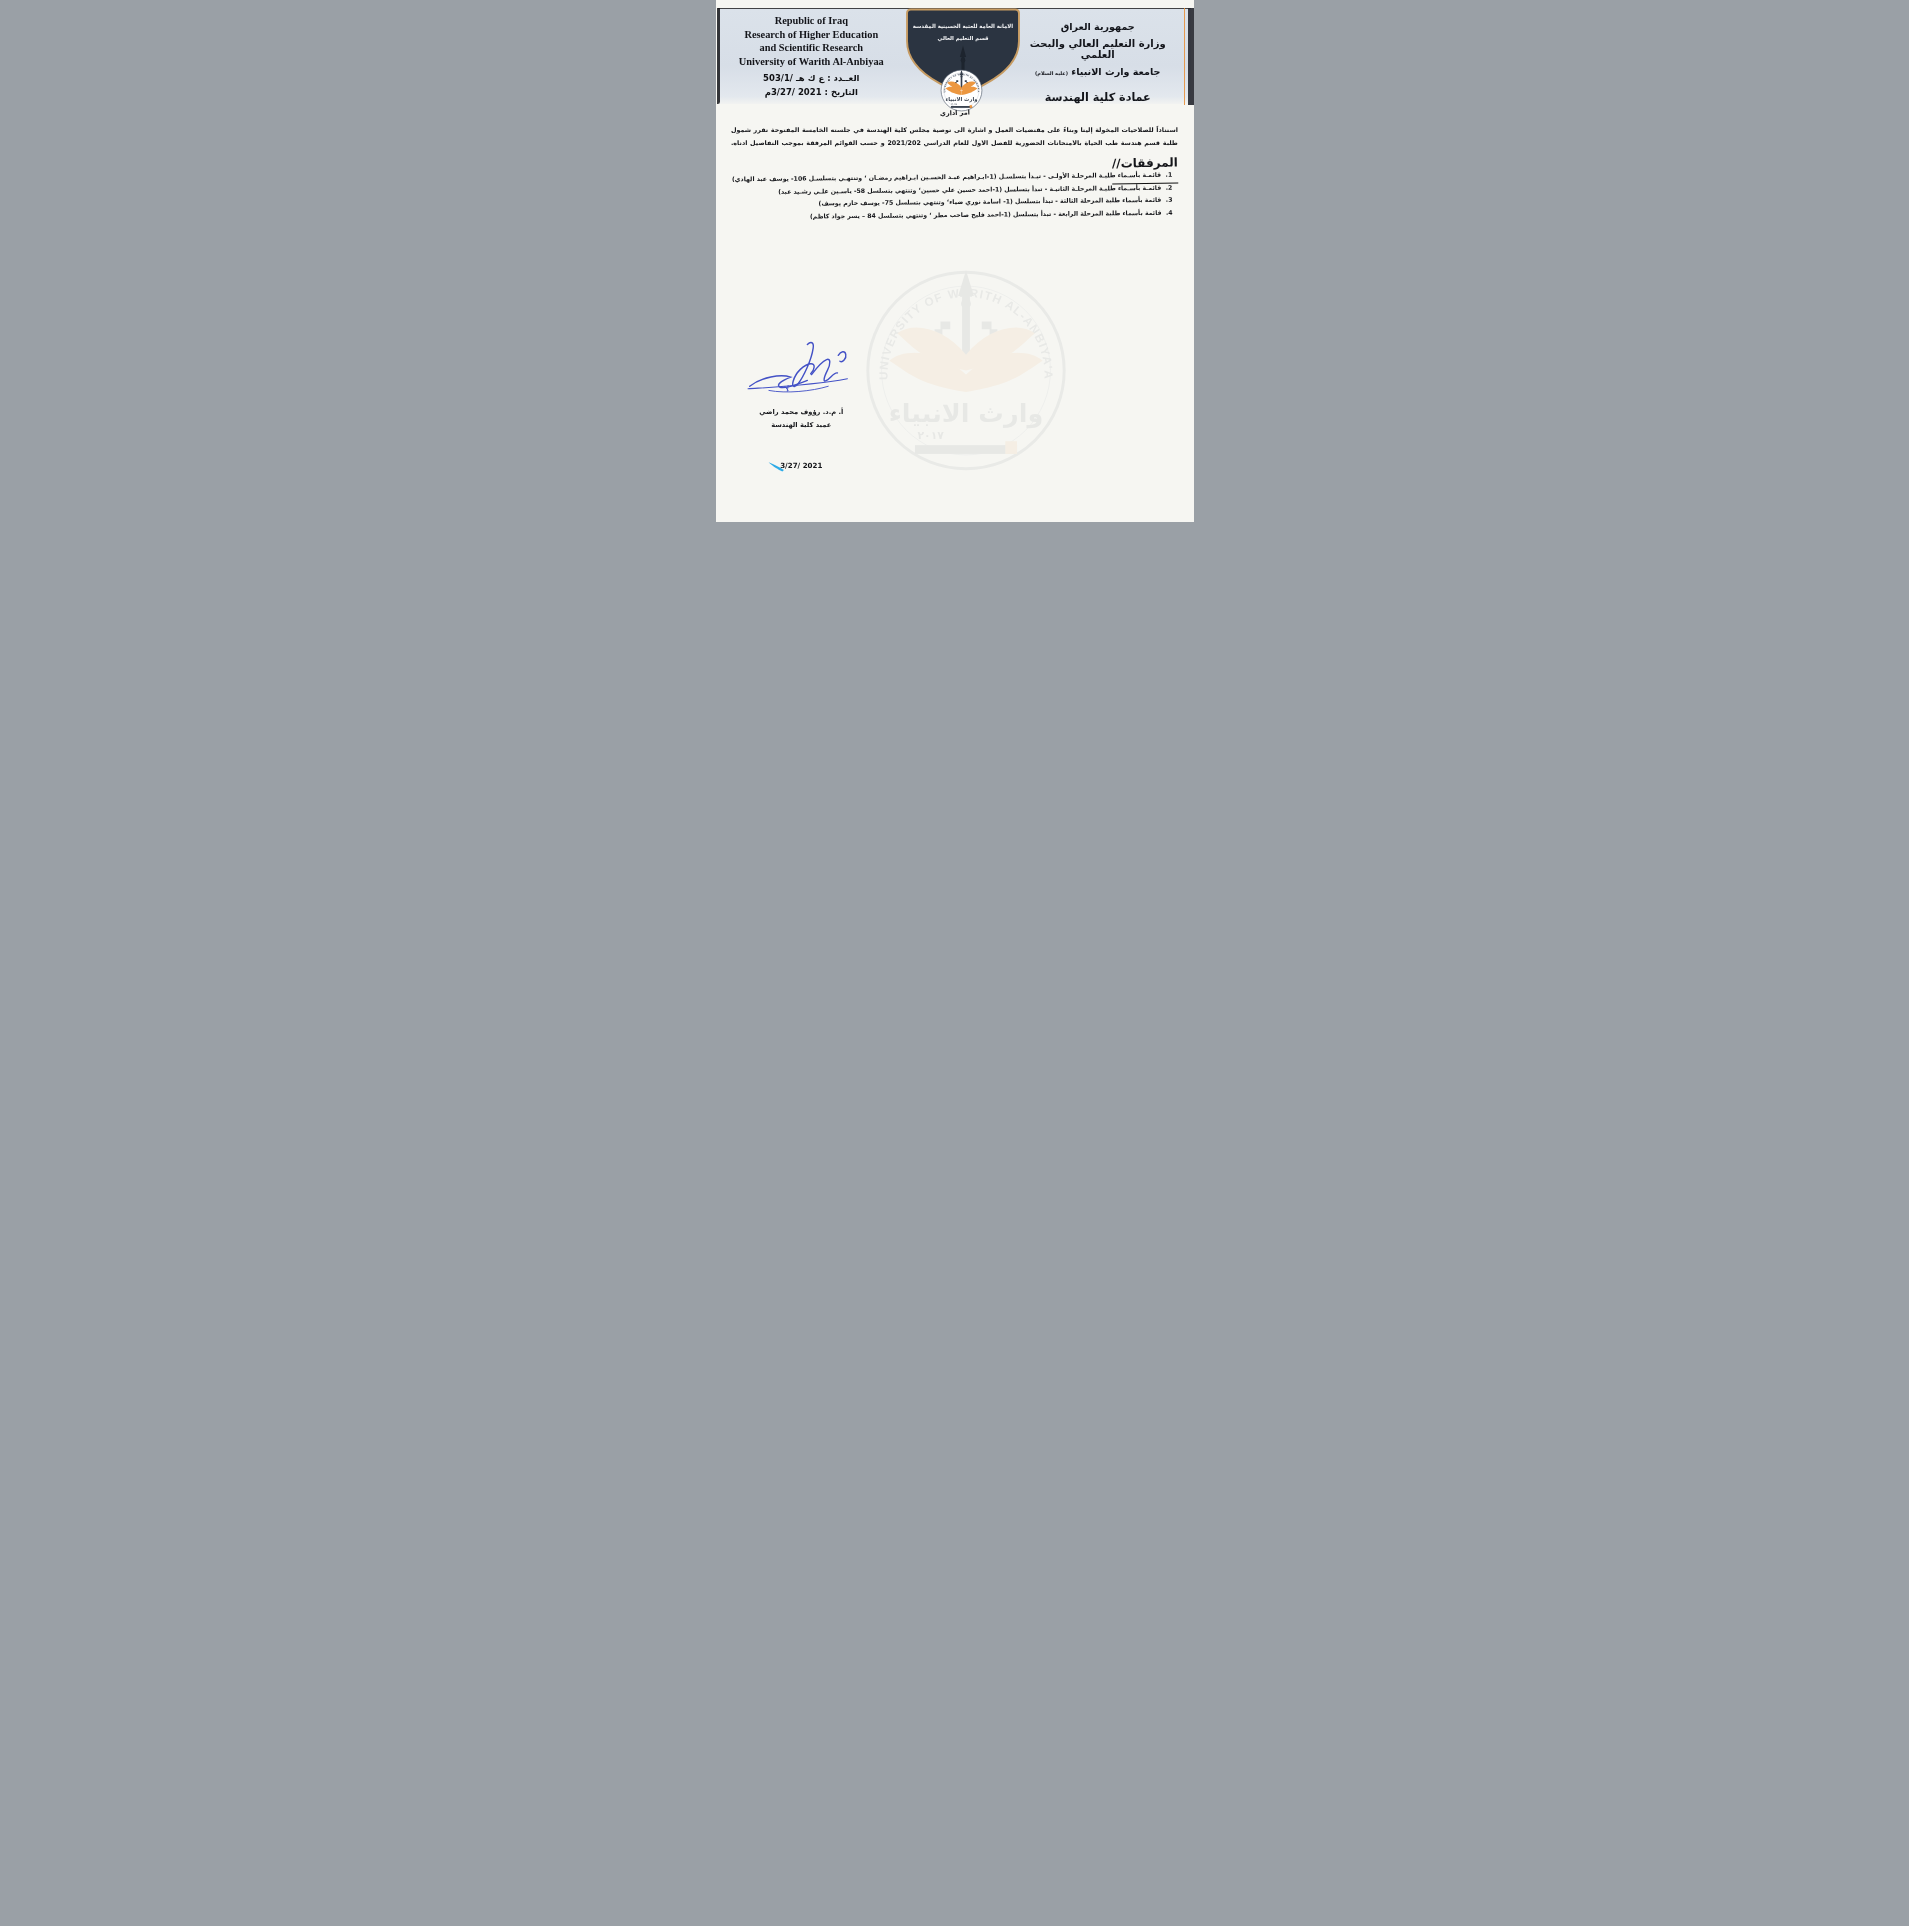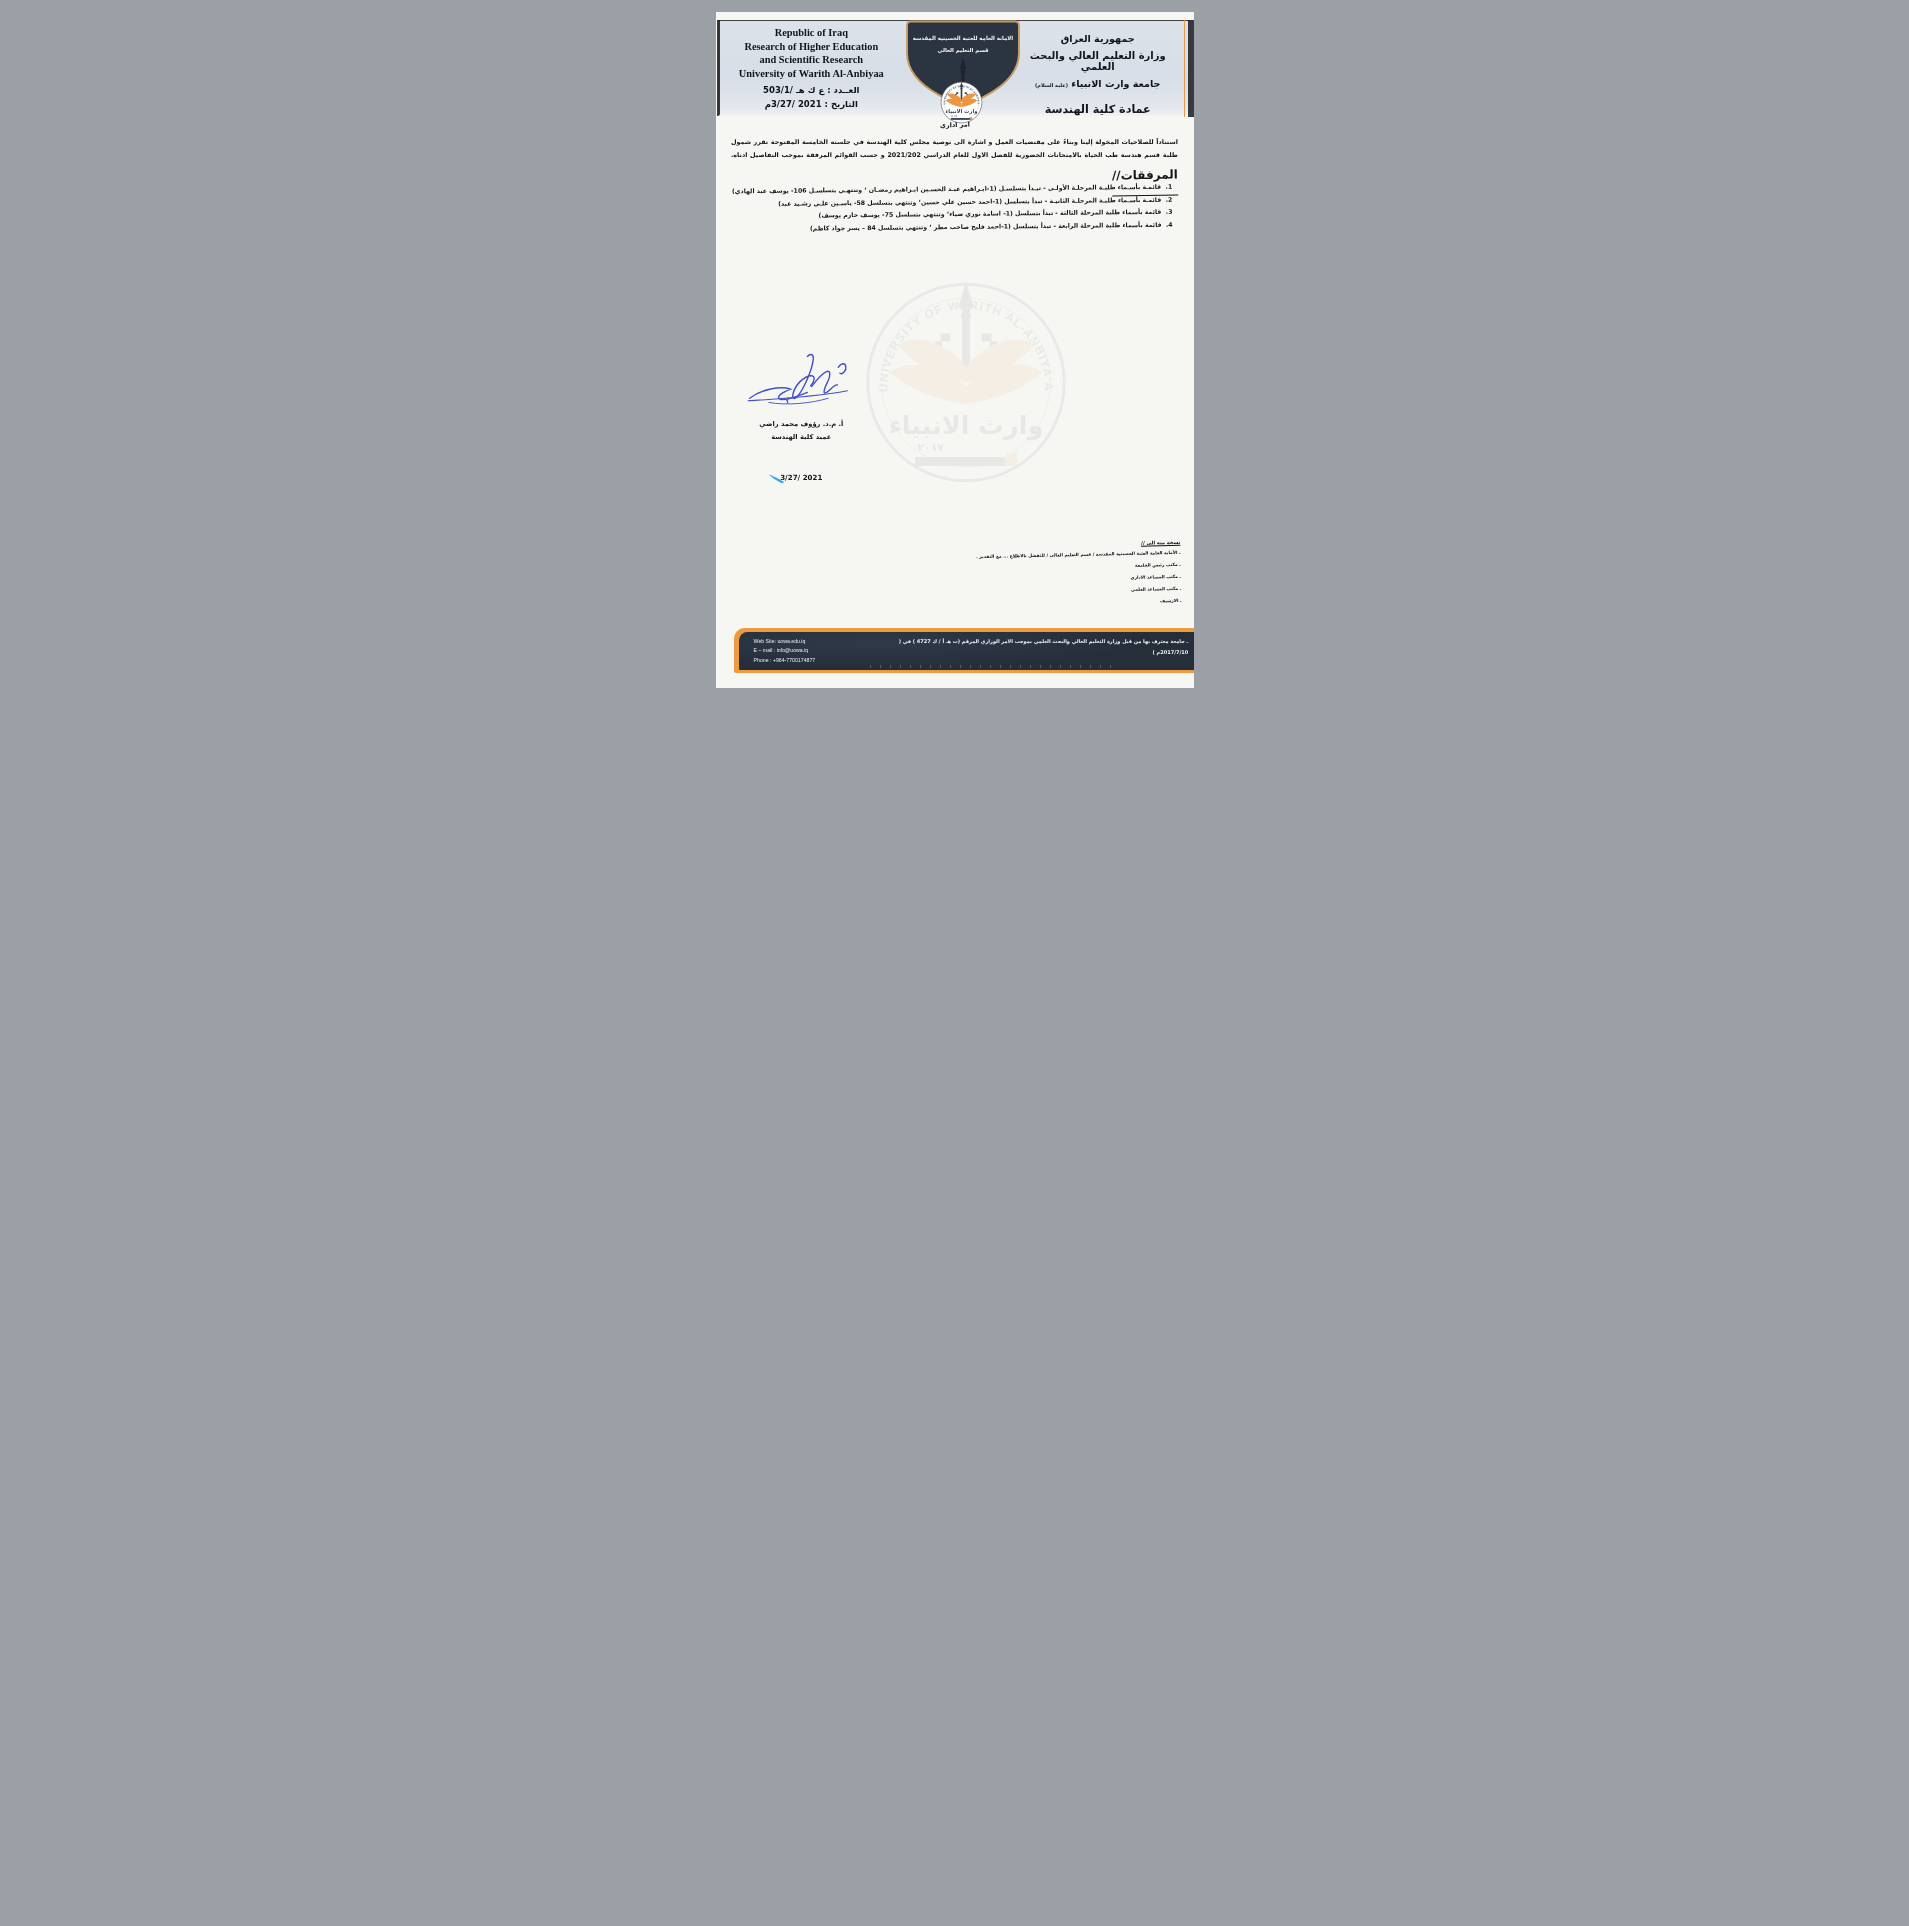--- a/index.html
+++ b/index.html
@@ -1,19 +1,19 @@
 <!DOCTYPE html>
 <html lang="ar" style="font-size:6.2px"><head>
 <meta charset="utf-8">
 <style>
   html,body{margin:0;padding:0;background:#9aa0a6;}
   .page{
     position:relative;
-    width:478px;height:676px;
-    margin:12px auto;
+    width:478px;height:522px;
+    margin:0 auto;
     background:#f6f6f2;
     overflow:hidden;
     font-family:"DejaVu Sans", sans-serif;
     color:#15161a;
   }
   
   .top-line{position:absolute;left:2.3px;top:7.7px;width:473px;height:1.2px;background:#15161a;opacity:.8;}
   .left-strip{position:absolute;left:1.9px;top:7.7px;width:3.1px;height:96px;background:#141519;opacity:.85;border-radius:0 0 2.3px 0;}
   .right-strip{position:absolute;left:472px;top:7.7px;width:6.2px;height:97px;background:#23262d;opacity:.9;}
   .orange-line{position:absolute;left:468px;top:7.7px;width:1.9px;height:97px;background:#e5913d;opacity:.9;}

